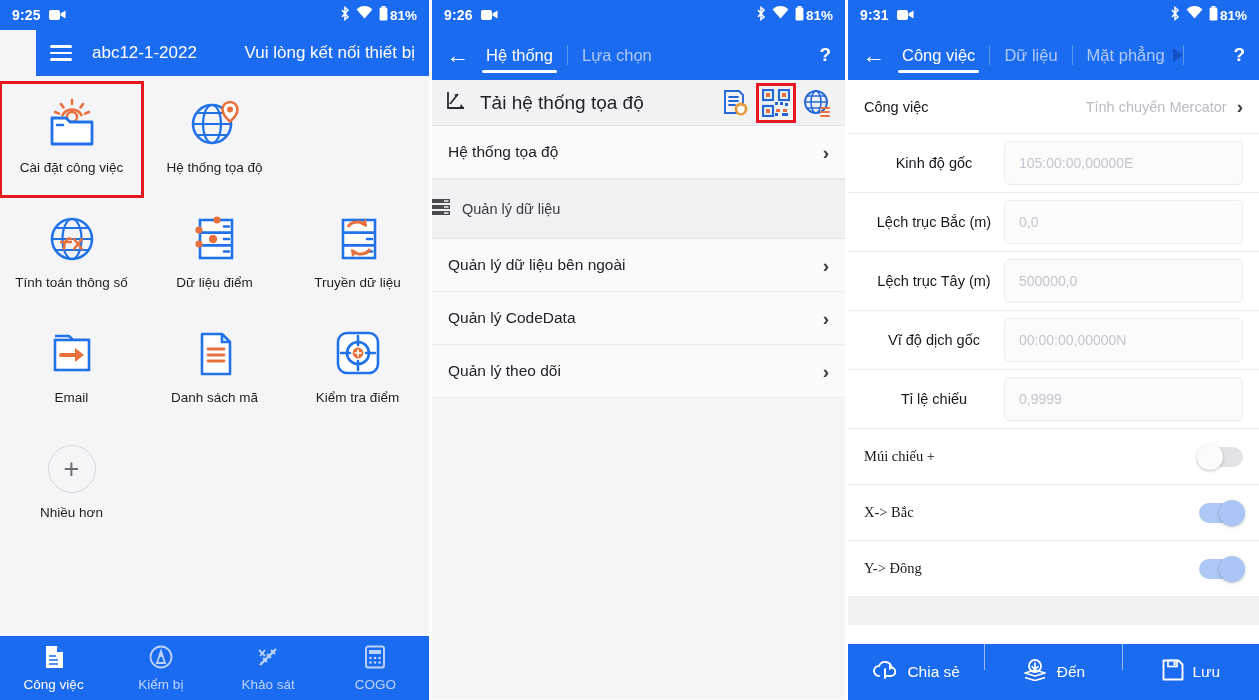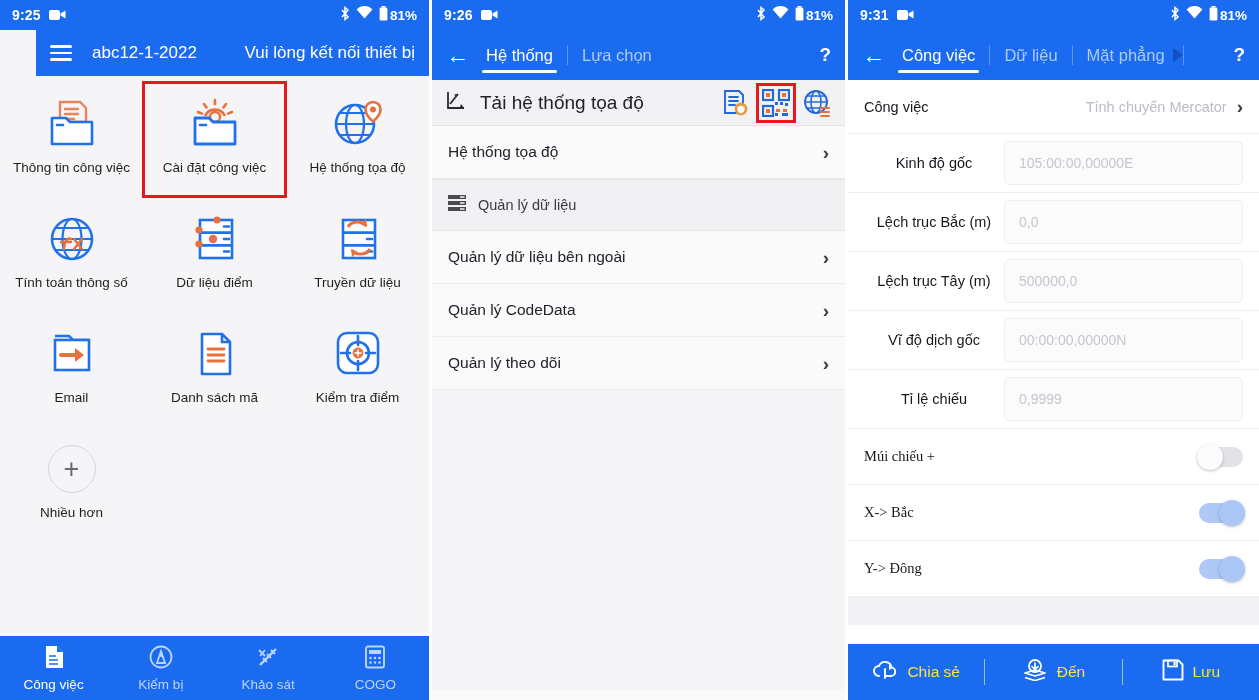--- a/index.html
+++ b/index.html
@@ -107,22 +107,22 @@
   .tr-icons .tr-ico { cursor: pointer; display: flex; align-items: center; }
   .tr-ico.boxed { outline: 3px solid #e8161f; outline-offset: 3px; }
 
   .list-row {
     height: 53px; background: #fafafa; display: flex; align-items: center;
     padding: 0 16px; border-bottom: 1px solid #ececee; cursor: pointer;
   }
   .list-row .lr-label { font-size: 15.5px; color: #20232b; }
   .chev { margin-left: auto; color: #3b3b40; font-size: 19px; font-weight: bold; line-height: 1; }
   .section-row {
-    height: 52px; background: #f1f1f3; display: flex; align-items: center;
-    padding: 0 16px; border-top: 1px solid #e6e6e8; border-bottom: 1px solid #e6e6e8;
+    height: 60px; background: #f1f1f3; display: flex; align-items: center;
+    padding: 0 0; border-top: 1px solid #e6e6e8; border-bottom: 1px solid #e6e6e8;
   }
   .section-row .sr-label { margin-left: 12px; font-size: 14.5px; color: #3a3a40; }
   .p2-fill { background: #f5f5f7; height: 300px; }
 
   
   .p3-row {
     display: flex; align-items: center; padding: 0 16px;
     border-bottom: 1px solid #eeeef0; background: #fff;
   }
   .p3-row.job { height: 54px; cursor: pointer; }
@@ -144,21 +144,21 @@
   .toggle .knob {
     position: absolute; top: -3px; width: 26px; height: 26px; border-radius: 50%;
     background: #fbfbfc; box-shadow: 0 1px 3px rgba(0,0,0,.25);
   }
   .toggle.off .knob { left: -2px; }
   .toggle.on { background: #aec9f6; }
   .toggle.on .knob { right: -2px; background: #a9c6f7; }
   .p3-spacer { background: #f2f2f4; height: 28px; }
   .p3-bottombar {
     position: absolute; left: 0; bottom: 0; width: 411px; height: 56px;
-    background: #1a6bf0; display: flex; align-items: center; color: #fde047;
+    background: #1a6bf0; display: flex; color: #ffffff;
   }
   .p3-btn {
     flex: 1; display: flex; align-items: center; justify-content: center;
     gap: 9px; font-size: 15.5px; cursor: pointer; height: 56px;
   }
   .p3-div { width: 1px; height: 26px; background: #ffffff; opacity: .55; }
 </style>
 </head>
 <body>
 
@@ -203,31 +203,20 @@
           <i></i>
           <i></i>
           <i></i>
         </span>
       <span class="appbar-title">abc12-1-2022</span>
       <span class="appbar-right">Vui lòng kết nối thiết bị</span>
     </div>
 
     <div class="grid">
       <div class="grid-row">
-        <div class="cell">
-          <span class="ico">
-            <svg width="56" height="52" viewBox="0 0 56 52">
-              <path d="M16 4 h20 l6 6 v14 h-26 z" fill="none" stroke="#e8845c" stroke-width="2.4"></path>
-              <path d="M21 11 h13 M21 16 h13 M21 21 h9" stroke="#e8845c" stroke-width="2.4" stroke-linecap="round"></path>
-              <path d="M8 20 h14 l4 4 h22 v22 h-40 z" fill="#fff" stroke="#2172e8" stroke-width="2.6" stroke-linejoin="round"></path>
-              <path d="M13 27 h6" stroke="#2172e8" stroke-width="2.6" stroke-linecap="round"></path>
-            </svg>
-          </span>
-          <span class="lbl">Thông tin công việc</span>
-        </div>
         <div class="cell highlight">
           <span class="ico">
             <svg width="56" height="52" viewBox="0 0 56 52">
               <path d="M18 18 a11 11 0 0 1 20 0" fill="none" stroke="#e8703c" stroke-width="2.6"></path>
               <path d="M28 2 v4 M17 6 l2.5 3.4 M39 6 l-2.5 3.4 M11 14 l4 1.6 M45 14 l-4 1.6" stroke="#e8703c" stroke-width="2.6" stroke-linecap="round"></path>
               <circle cx="28" cy="19" r="5" fill="none" stroke="#e8703c" stroke-width="2.4"></circle>
               <path d="M8 20 h14 l4 4 h22 v22 h-40 z" fill="#fff" stroke="#2172e8" stroke-width="2.8" stroke-linejoin="round"></path>
               <path d="M13 27 h6" stroke="#2172e8" stroke-width="2.6" stroke-linecap="round"></path>
             </svg>
           </span>

